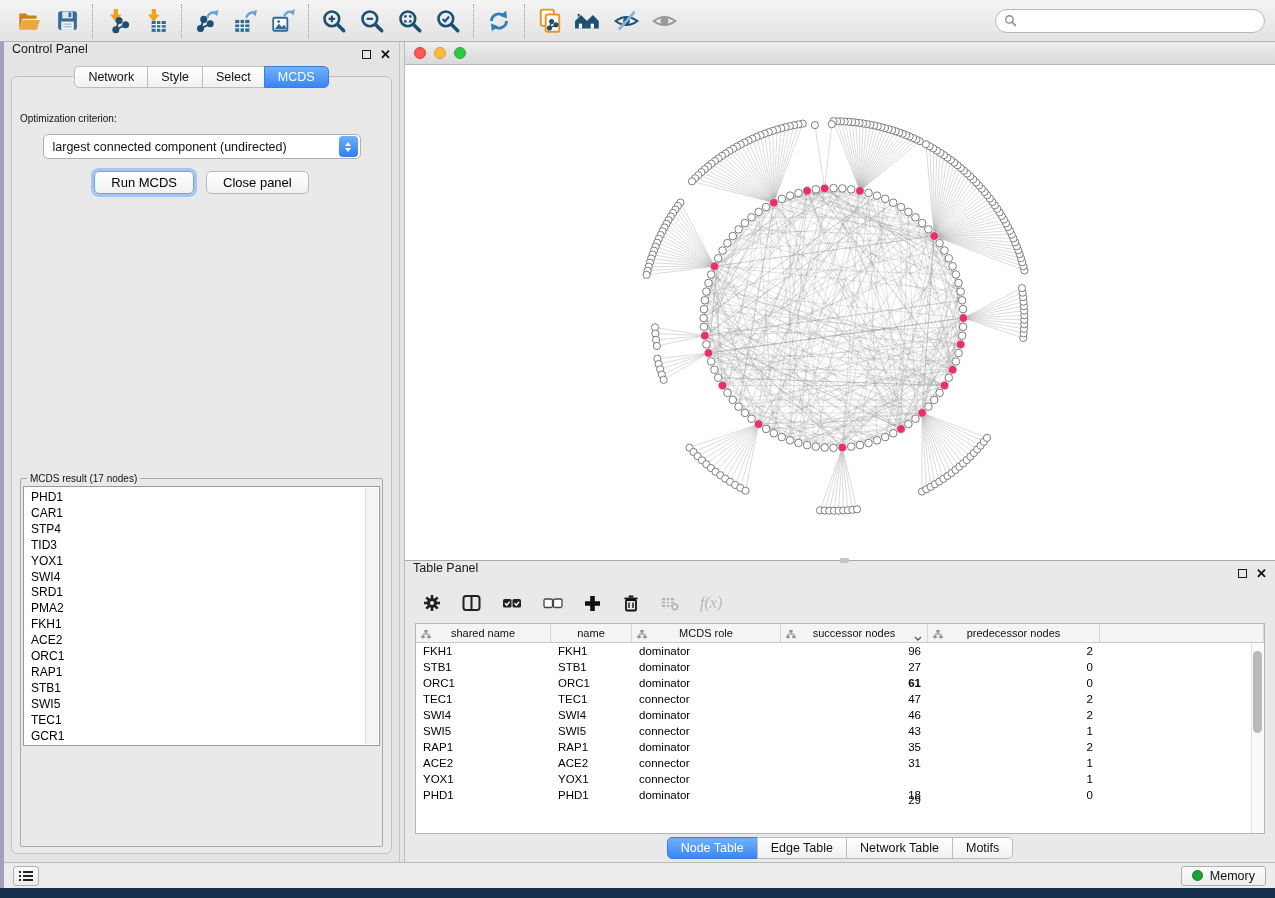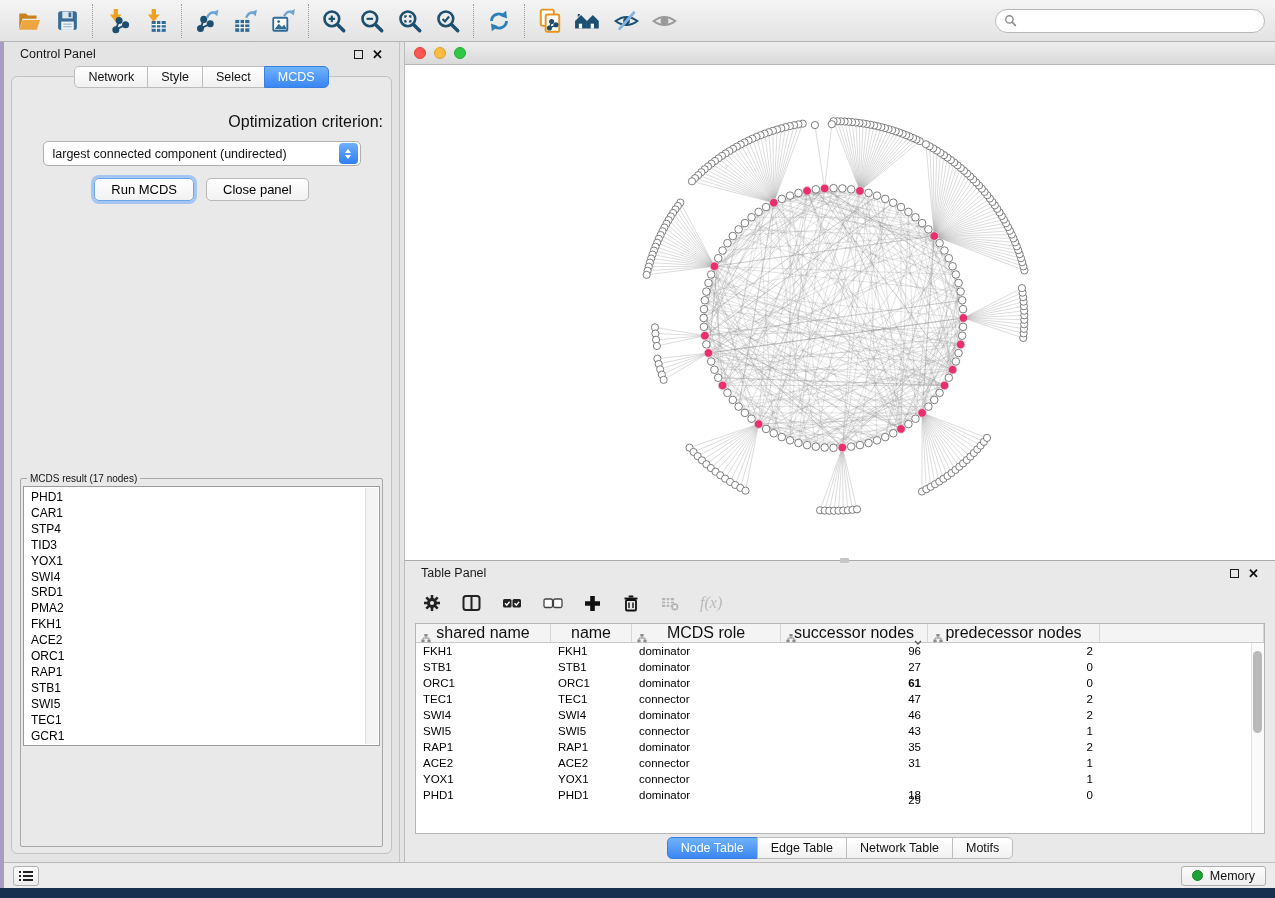--- a/index.html
+++ b/index.html
@@ -12,32 +12,32 @@
 .sep{border-left:1px dotted #9a9a9a;height:34px;margin:0 6px}
 .search-wrap{margin-left:auto;width:270px;height:24px;background:#fff;border:1px solid #b9b9b9;border-radius:12px;display:flex;align-items:center;padding:0 8px;gap:5px}
 .search-wrap input{border:0;outline:none;flex:1;font-size:12px;background:transparent;font-family:"Liberation Sans",sans-serif}
 
 .app-body{flex:1;display:flex;min-height:0}
 .left-strip{width:4px;background:#a79dc2;flex:0 0 auto}
 .main-col{flex:1;display:flex;flex-direction:column;min-width:0}
 .content{flex:1;display:flex;min-height:0}
 
 .control-panel{width:396px;flex:0 0 auto;background:#e4e4e4;display:flex;flex-direction:column;border-right:1px solid #c2c2c2}
-.panel-header{height:24px;display:flex;align-items:center;padding:0 16px;font-size:12.5px;color:#1a1a1a;flex:0 0 auto}
+.panel-header{height:24px;display:flex;padding:0 8px;font-size:12.5px;color:#1a1a1a;flex:0 0 auto}
 .win-icons{margin-left:auto;display:flex;gap:9px;align-items:center}
 .floatbox{width:9px;height:9px;border:1.5px solid #1a1a1a;background:transparent}
 .closex{font-size:13px;font-weight:bold;color:#111;line-height:1}
 .ctab-row{display:flex;justify-content:center;position:relative;z-index:2;flex:0 0 auto}
 .seg{display:flex}
 .seg .tab{background:linear-gradient(#ffffff,#f1f1f1);border:1px solid #bdbdbd;margin-left:-1px;padding:3px 13px;font-size:12.5px;color:#111}
 .seg .tab:first-child{border-radius:5px 0 0 5px;margin-left:0}
 .seg .tab:last-child{border-radius:0 5px 5px 0}
 .seg .tab.active{background:linear-gradient(#6fb2fb,#3a86f3);border-color:#3a7fe0;color:#fff}
 .inner-panel{position:relative;margin:-12px 7px 8px 7px;border:1px solid #c2c2c2;border-radius:6px;background:#e9e9e9;flex:1;display:flex;flex-direction:column;padding:24px 8px 6px 8px;min-height:0}
-.opt-label{text-align:right;font-size:16px;margin-top:12px}
+.opt-label{text-align:left;font-size:10px;margin-top:12px}
 .dropdown{margin:10px auto 0;width:318px;height:25px;background:#fff;border:1px solid #b0b0b0;border-radius:5px;display:flex;align-items:center;padding:0 2px 0 9px;font-size:12.5px}
 .dd-text{flex:1;white-space:nowrap;overflow:hidden}
 .spinner{width:19px;height:21px;border-radius:4px;background:linear-gradient(#6db0fb,#2f7ef2);display:flex;flex-direction:column;align-items:center;justify-content:center;gap:2px}
 .tri-up{width:0;height:0;border-left:3.5px solid transparent;border-right:3.5px solid transparent;border-bottom:4px solid #fff}
 .tri-down{width:0;height:0;border-left:3.5px solid transparent;border-right:3.5px solid transparent;border-top:4px solid #fff}
 .buttons-row{display:flex;justify-content:center;gap:12px;margin-top:12px}
 .btn{padding:3px 16px;background:linear-gradient(#ffffff,#f1f1f1);border:1px solid #b9b9b9;border-radius:5px;font-size:13px;font-family:"Liberation Sans",sans-serif}
 .btn.focused{box-shadow:0 0 0 3px rgba(110,170,250,.55);border-color:#6ea7e8}
 fieldset.result{margin-top:auto;height:374px;border:1px solid #a8a8a8;border-radius:2px;padding:2px;display:flex;flex-direction:column}
 fieldset.result legend{font-size:10px;padding:0 3px;margin-left:4px}
@@ -58,21 +58,21 @@
 .canvas-area{flex:1;background:#fff;position:relative;min-height:0}
 .canvas-area svg{position:absolute;inset:0;width:100%;height:100%}
 
 .table-panel{flex:1;background:#e9e9e9;display:flex;flex-direction:column;border-left:1px solid #bcbcbc;border-top:1px solid #ababab;min-height:0}
 .grip{position:absolute;top:-3px;left:50%;width:9px;height:5px;background:#c6c6c6;border-radius:1px}
 .tp-toolbar{height:36px;display:flex;align-items:center;padding:0 18px;gap:21px;flex:0 0 auto}
 .ticon{display:flex;align-items:center;justify-content:center}
 .fx{font-family:"Liberation Serif",serif;font-style:italic;font-size:16px;color:#b9b9b9}
 .tp-table{flex:1;margin:2px 10px 0 10px;background:#fff;border:1px solid #b5b5b5;position:relative;overflow:hidden;min-height:0}
 .thead{display:flex;height:19px;background:#f4f4f4;border-bottom:1px solid #c9c9c9}
-.th{position:relative;display:flex;align-items:center;justify-content:center;font-size:16px;color:#111;border-right:1px solid #d7d7d7;flex:0 0 auto}
+.th{position:relative;display:flex;align-items:center;justify-content:center;font-size:11px;color:#111;border-right:1px solid #d7d7d7;flex:0 0 auto}
 .th .hier{position:absolute;left:5px;top:5px}
 .th .chev{position:absolute;right:5px;top:7px}
 .trow{display:flex;height:16px;align-items:center}
 .td{font-size:11.5px;color:#000;flex:0 0 auto;padding:0 7px;white-space:nowrap;overflow:hidden}
 .td.num{text-align:right}
 .tscroll{position:absolute;top:19px;right:0;bottom:0;width:13px;background:#fafafa;border-left:1px solid #e2e2e2}
 .tthumb{position:absolute;top:8px;right:2px;width:9px;height:82px;border-radius:5px;background:#b9b9b9}
 .tp-tabs{height:28px;display:flex;justify-content:center;align-items:center;flex:0 0 auto}
 
 .statusbar{height:26px;background:#ececec;border-top:1px solid #b9b9b9;display:flex;align-items:center;padding:0 9px;flex:0 0 auto}

